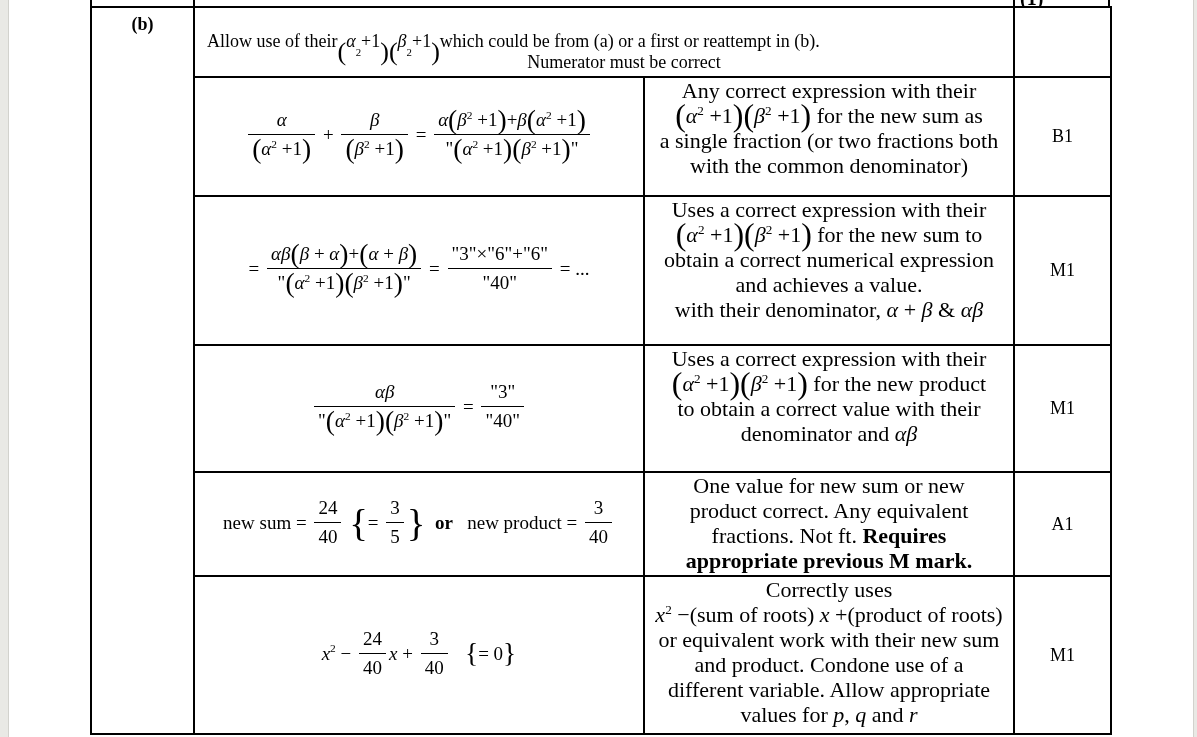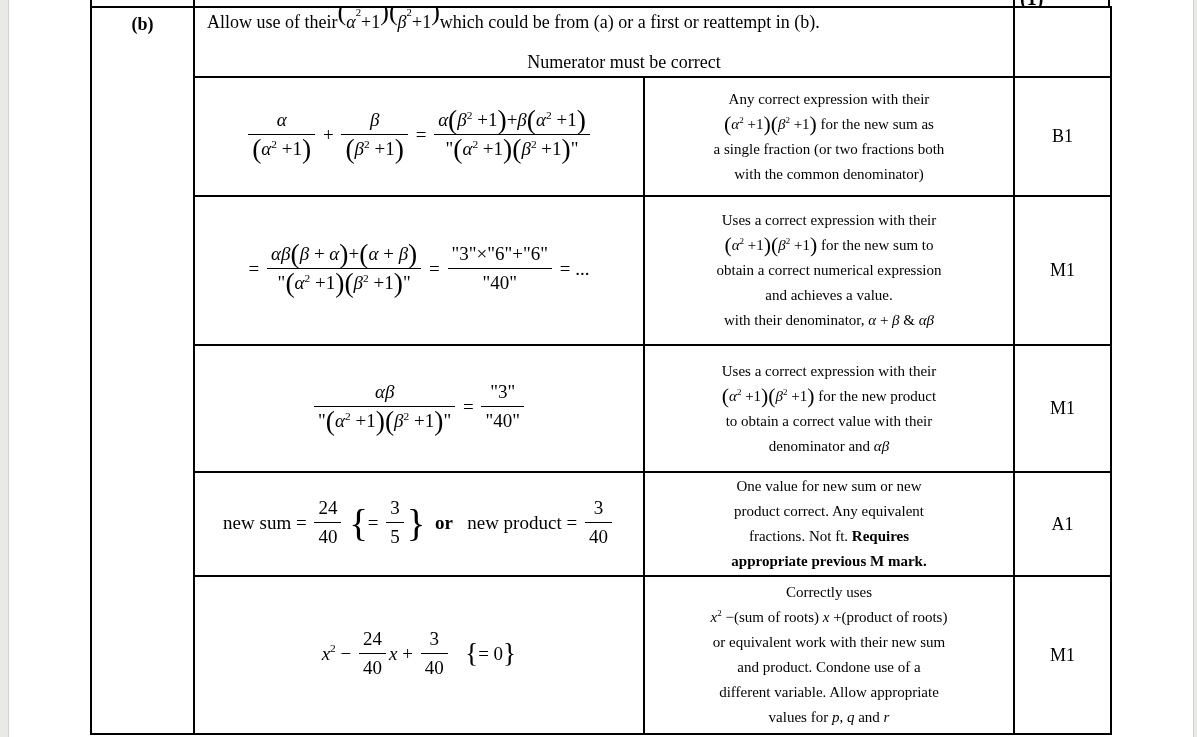--- a/index.html
+++ b/index.html
@@ -28,26 +28,26 @@
     box-sizing: content-box;
   }
   .c { box-sizing: border-box; overflow: hidden; background: #fff; }
   .br { border-right: 2px solid #000; }
   .bb { border-bottom: 2px solid #000; }
 
   .part { grid-column: 1; grid-row: 1 / 7; text-align: center; padding-top: 6px;
           font-weight: bold; font-size: 18px; }
 
   .hdr { grid-column: 2 / 4; grid-row: 1; padding: 4px 0 2px 0; }
-  .hdr-line1 { height: 40px; display: flex; align-items: flex-start; padding-left: 12px;
+  .hdr-line1 { height: 40px; display: flex; align-items: flex-end; padding-left: 12px;
                white-space: nowrap; font-size: 18px; }
   .hdr-line2 { text-align: center; font-size: 18px; margin-left: 40px; }
 
   .working { display: flex; align-items: center; justify-content: center; font-size: 19px; }
-  .desc    { display: flex; align-items: center; justify-content: center; font-size: 15px; }
+  .desc    { display: flex; justify-content: center; font-size: 22px; }
   .mark    { display: flex; align-items: center; justify-content: center;
              font-size: 18px; }
 
   .mwrap { display: inline-block; white-space: nowrap; }
   .dwrap { display: block; line-height: 25px; text-align: center; }
   .mline { white-space: nowrap; }
 
   
   .m-i  { font-style: italic; }
   .m-b  { font-weight: bold; }

